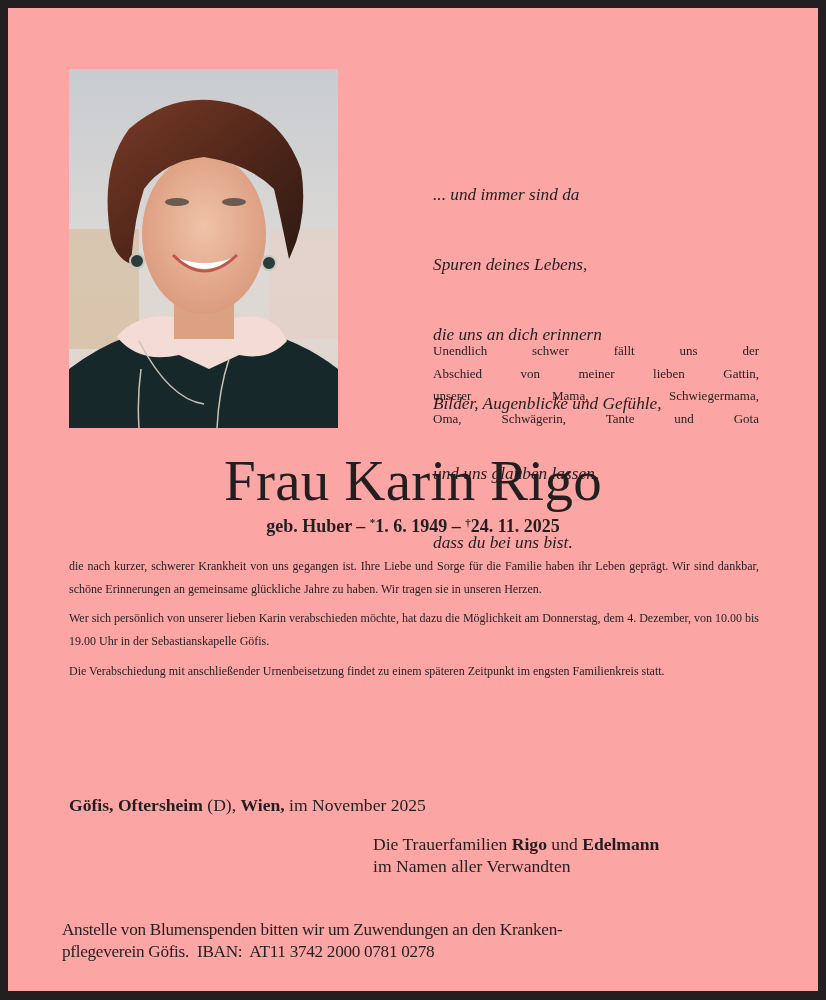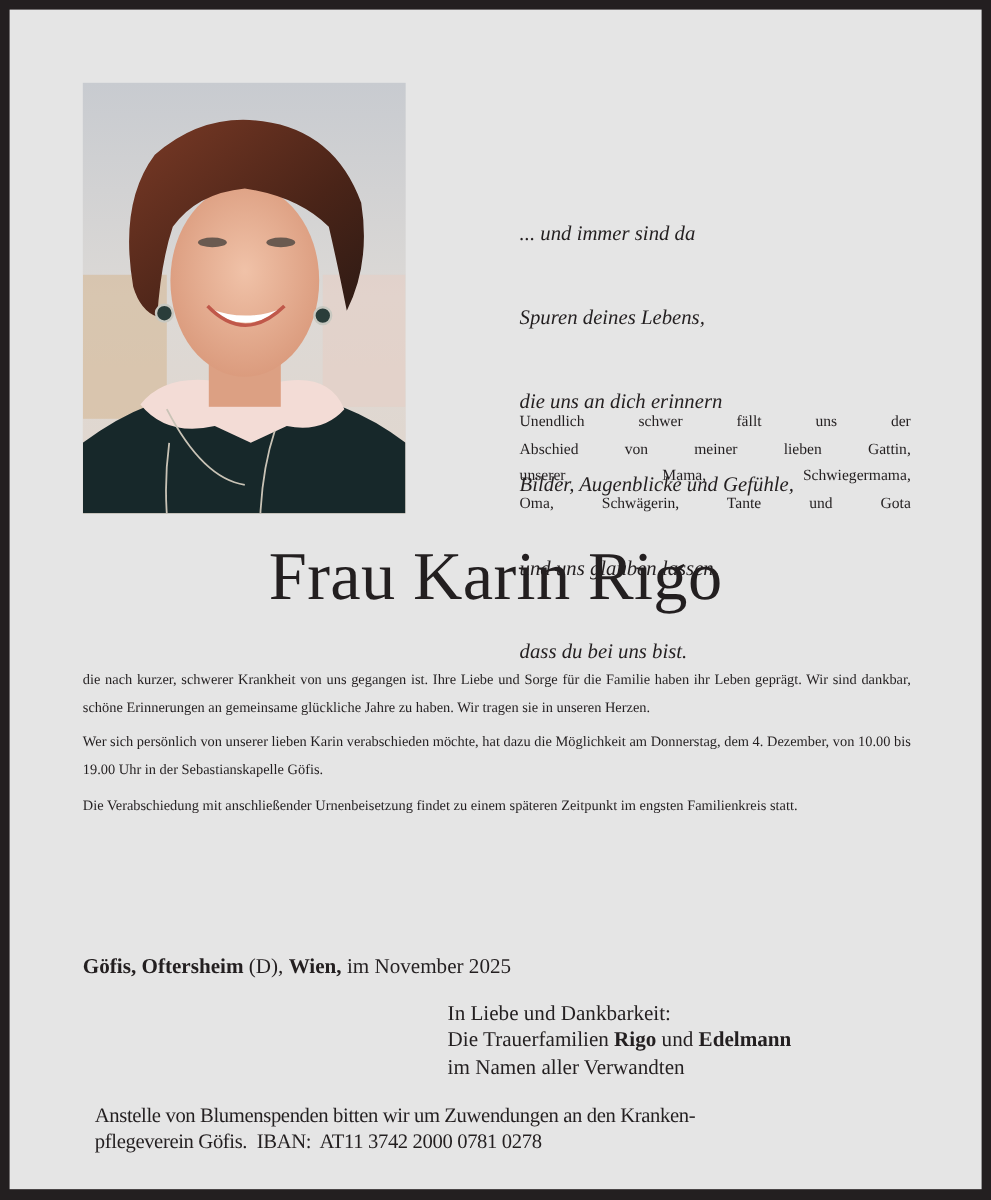--- a/index.html
+++ b/index.html
@@ -8,21 +8,21 @@
       background: #231f20;
       position: relative;
       overflow: hidden;
       font-family: "Liberation Serif", "DejaVu Serif", serif;
       color: #231f20;
     }
     .page {
       position: absolute;
       left: 8px; top: 8px;
       width: 810px; height: 983px;
-      background: #e5e5e5;
+      background: #fca5a5;
     }
     .photo {
       position: absolute;
       left: 61px; top: 61px;
       width: 269px; height: 359px;
       overflow: hidden;
       background: linear-gradient(180deg, #c9ccd1 0%, #d8d6d4 40%, #e3dad4 60%, #d9cfc6 100%);
     }
     .photo svg { display: block; width: 100%; height: 100%; }
 
@@ -85,21 +85,21 @@
     .signature {
       position: absolute;
       left: 365px; top: 825px;
       font-size: 17.6px;
       line-height: 22.4px;
     }
     .signature b { font-weight: bold; }
 
     .donation {
       position: absolute;
-      left: 71px; top: 911px;
+      left: 54px; top: 911px;
       width: 700px;
       font-size: 17.2px;
       line-height: 22.4px;
       letter-spacing: -0.3px;
     }
   </style>
 </head>
 <body>
 
 <div class="page">
@@ -153,33 +153,39 @@
 
   <div class="intro">
     <span class="line">Unendlich schwer fällt uns der</span>
     <span class="line">Abschied von meiner lieben Gattin,</span>
     <span class="line">unserer Mama, Schwiegermama,</span>
     <span class="line">Oma, Schwägerin, Tante und Gota</span>
   </div>
 
   <div class="name">Frau Karin Rigo</div>
 
+  <div class="dates">
+    <span>geb. Huber</span>
+    <span> </span><span>–</span><span> </span>
+    <sup>*</sup><span>1. 6. 1949</span>
+    <span> </span><span>–</span><span> </span>
+    <sup>†</sup><span>24. 11. 2025</span>
+  </div>
 
   <div class="body-text">
     <p>die nach kurzer, schwerer Krankheit von uns gegangen ist. Ihre Liebe und Sorge für die Familie haben ihr Leben geprägt. Wir sind dankbar, schöne Erinnerungen an gemeinsame glückliche Jahre zu haben. Wir tragen sie in unseren Herzen.</p>
     <p>Wer sich persönlich von unserer lieben Karin verabschieden möchte, hat dazu die Möglichkeit am Donnerstag, dem 4. Dezember, von 10.00 bis 19.00 Uhr in der Sebastianskapelle Göfis.</p>
     <p>Die Verabschiedung mit anschließender Urnenbeisetzung findet zu einem späteren Zeitpunkt im engsten Familienkreis statt.</p>
   </div>
 
   <div class="place">
     <b>Göfis,</b><span> </span><b>Oftersheim</b><span> (D), </span><b>Wien,</b><span> im November 2025</span>
   </div>
 
   <div class="signature">
-    <div>In Liebe und Dankbarkeit:</div>
     <div><span>Die Trauerfamilien </span><b>Rigo</b><span> und </span><b>Edelmann</b></div>
     <div>im Namen aller Verwandten</div>
   </div>
 
   <div class="donation">
     <div>Anstelle von Blumenspenden bitten wir um Zuwendungen an den Kranken-</div>
     <div style="white-space:pre;"><span>pflegeverein Göfis.  IBAN:  </span><span>AT11 3742 2000 0781 0278</span></div>
   </div>
 
 </div>

